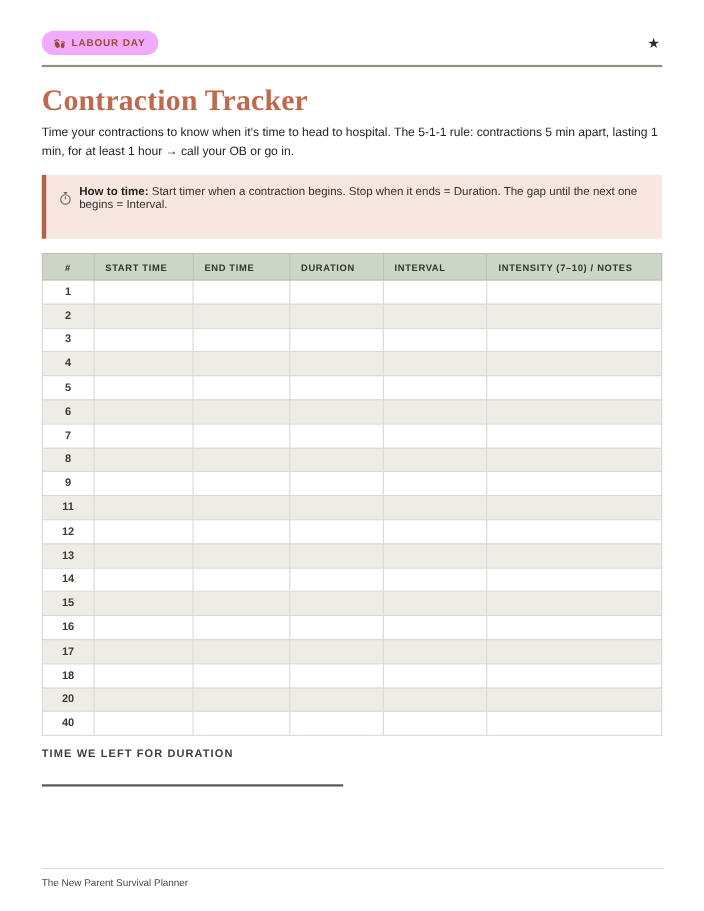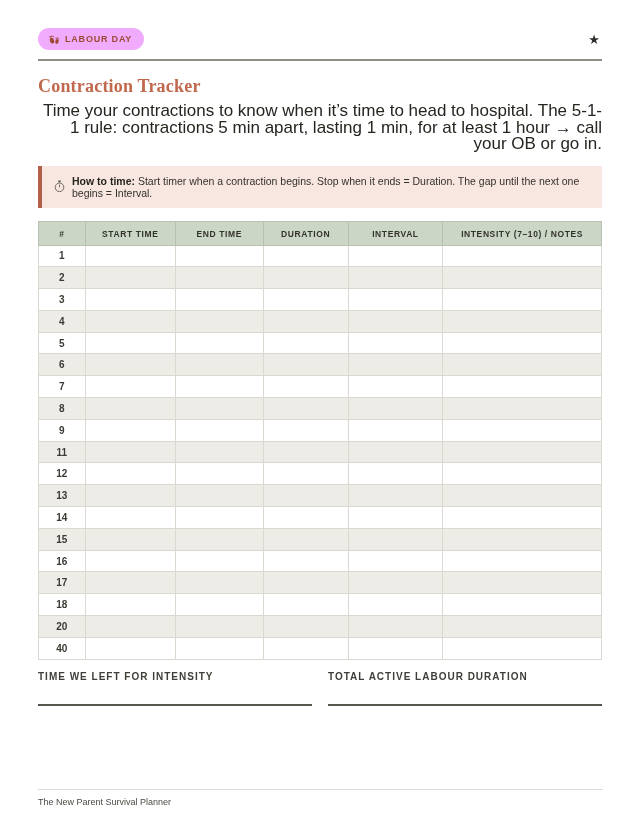--- a/index.html
+++ b/index.html
@@ -29,60 +29,59 @@
     font-size: 13px; line-height: 1; color: #2e2e29;
     padding: 2px;
   }
   .top-rule { margin-top: 8px; height: 2px; background: #8d9083; }
 
   
   h1.title {
     margin-top: 15px;
     font-family: "Liberation Serif", serif;
     font-weight: bold;
-    font-size: 18px;
+    font-size: 27px;
     color: #c1694d;
     letter-spacing: 0.2px;
   }
   .desc {
     margin-top: 6px;
-    font-size: 17px;
+    font-size: 11px;
     line-height: 16.5px;
     color: #26251f;
     max-width: 564px;
-    text-align: right;
   }
 
   
   .callout {
     margin-top: 13px;
     background: #f8e6e0;
     border-left: 4px solid #b2604a;
-    padding: 9px 12px 9px 11px;
+    padding: 9px 12px 25px 11px;
     font-size: 10.5px;
     color: #33312b;
     display: flex; align-items: center; gap: 6px;
   }
   .callout .stopwatch { flex: 0 0 auto; display: block; }
   .callout b { font-weight: bold; color: #26251f; }
 
   
   table.tracker {
     margin-top: 13px;
     width: 100%;
     border-collapse: collapse;
     border: 1px solid #c6c3bc;
   }
   table.tracker th {
     background: #ccd6c6;
     font-size: 8.5px;
     font-weight: bold;
     letter-spacing: 0.6px;
     color: #32342c;
-    text-align: center;
+    text-align: left;
     padding: 7px 10px 6px 10px;
     border: 1px solid #b8c0b2;
     white-space: nowrap;
   }
   table.tracker th.num-col { text-align: center; padding-left: 4px; padding-right: 4px; }
   table.tracker td {
     height: 21.8px;
     padding: 0 10px;
     border: 1px solid #dbd8d2;
     font-size: 10px;
@@ -338,25 +337,21 @@
           <td></td>
           <td></td>
           <td></td>
           <td></td>
         </tr>
       </tbody>
   </table>
 
   <div class="fields">
     <div class="field">
-      <div class="field-label">TIME WE LEFT FOR INTENSITY</div>
-      <div class="field-line"></div>
-    </div>
-    <div class="field">
-      <div class="field-label">TOTAL ACTIVE LABOUR DURATION</div>
+      <div class="field-label">TIME WE LEFT FOR DURATION</div>
       <div class="field-line"></div>
     </div>
   </div>
 
 </div>
 
 <div class="footer">
   <span>The New Parent Survival Planner</span>
 </div>
 

